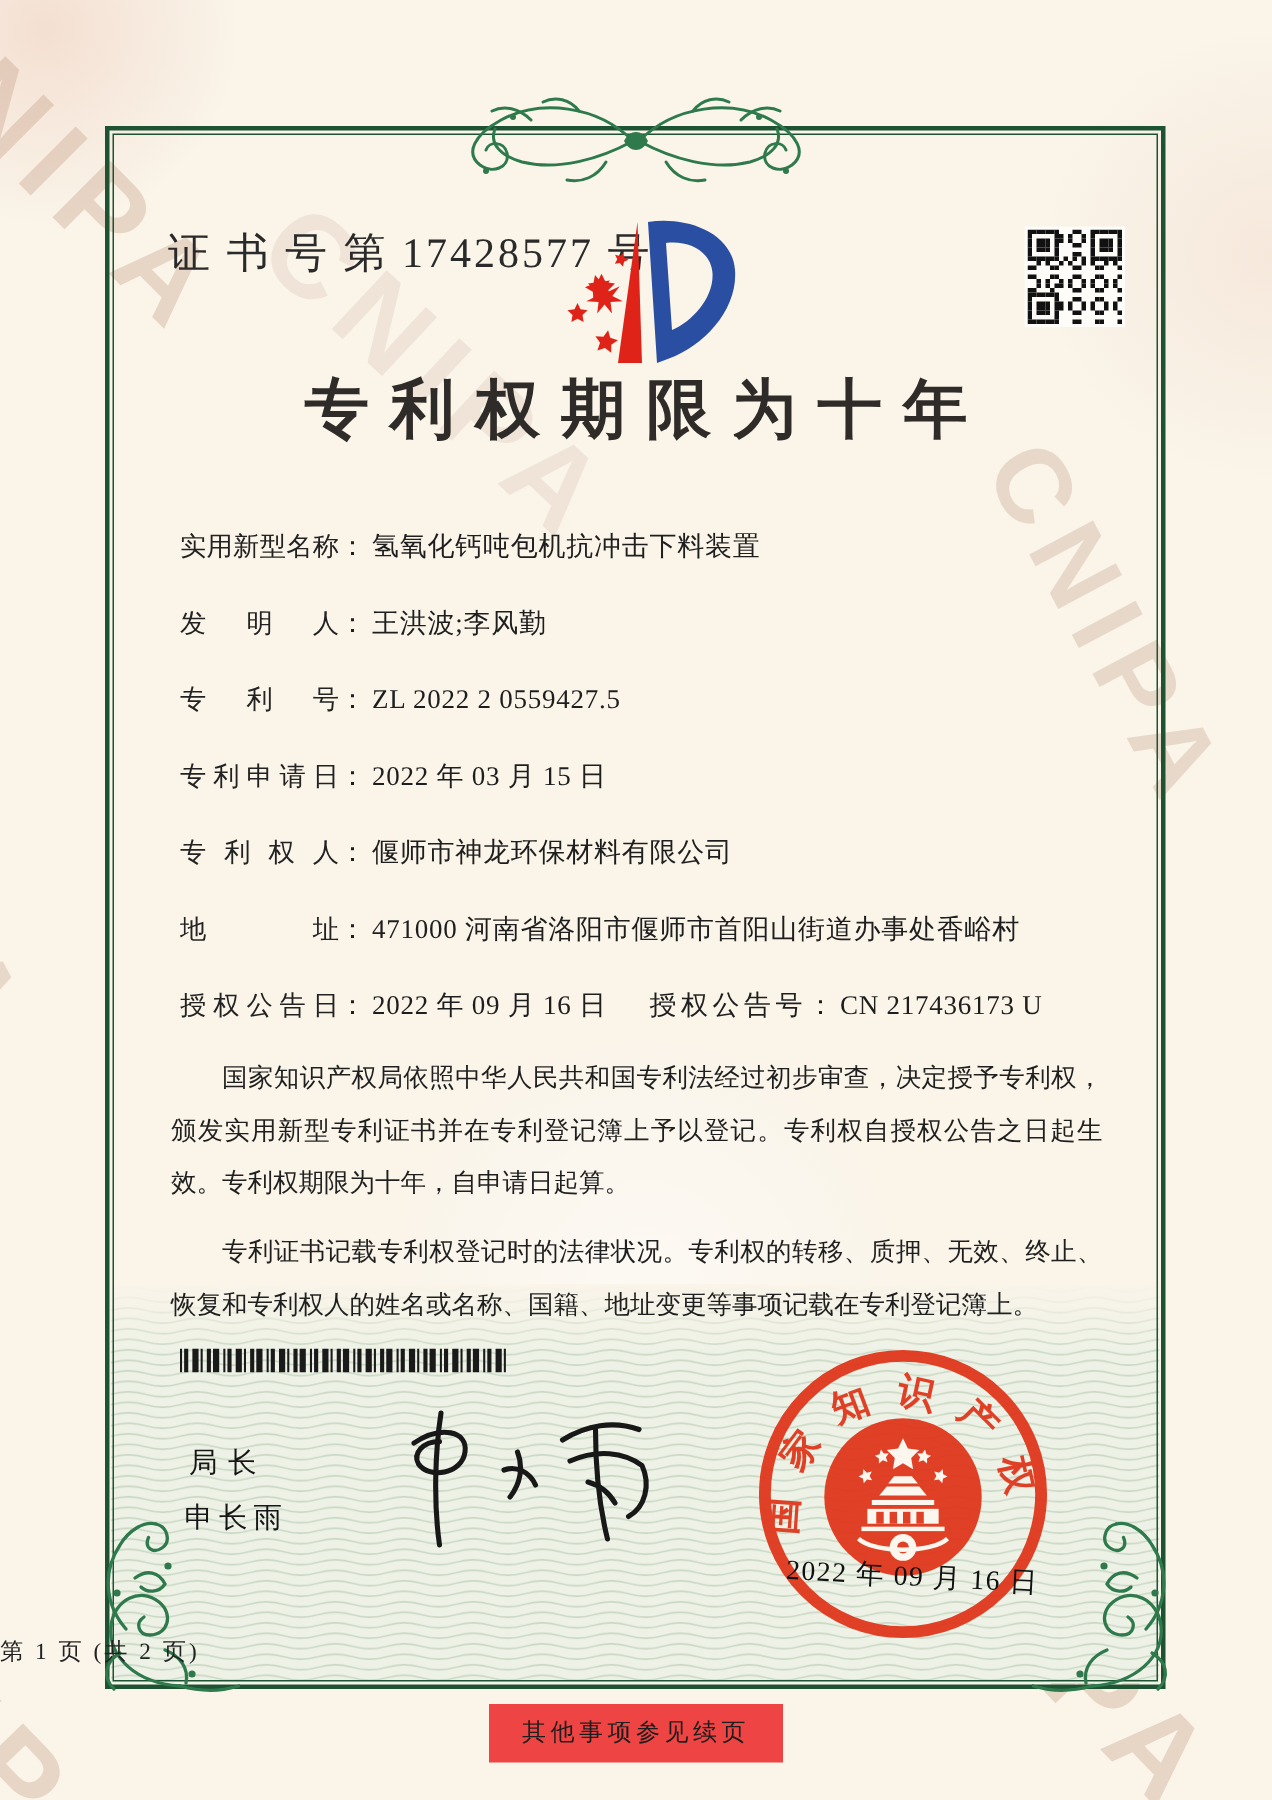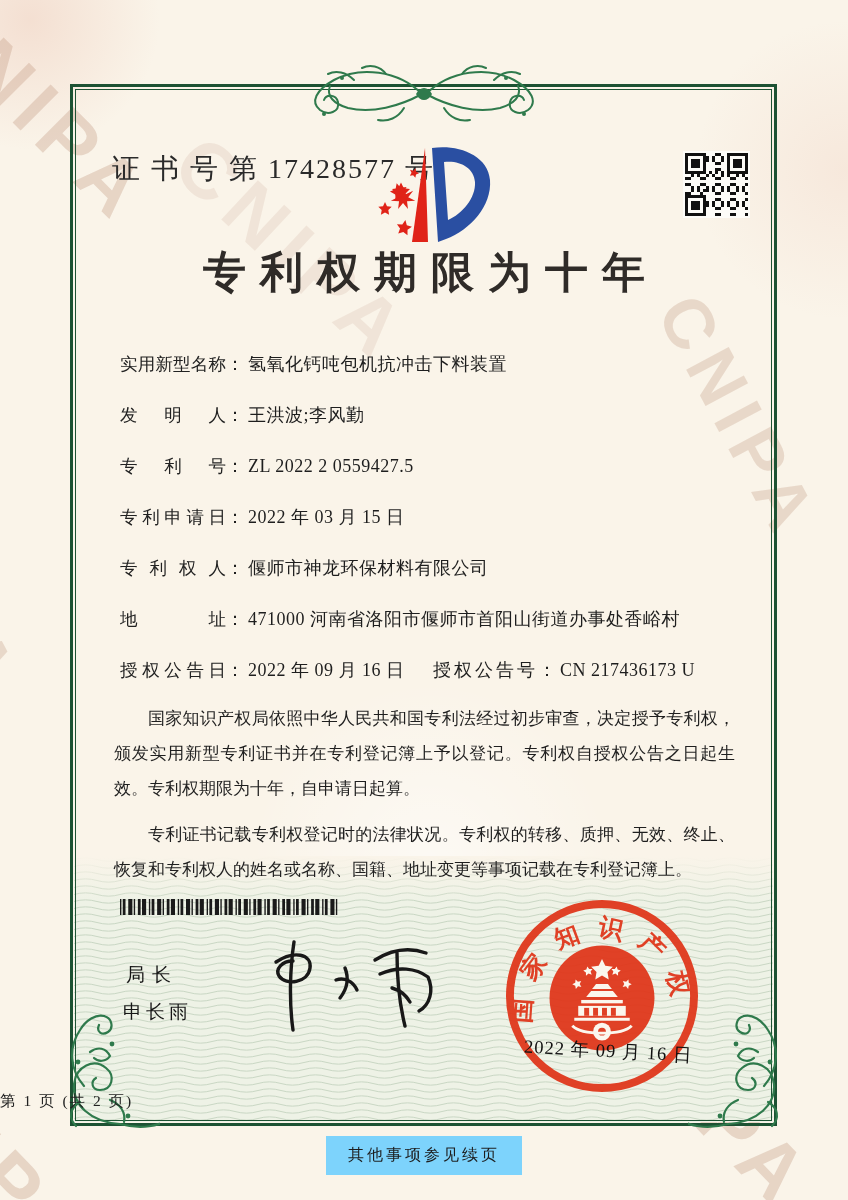--- a/index.html
+++ b/index.html
@@ -66,21 +66,21 @@
   .barcode{position:absolute;left:120px;top:899px;}
   .director-title{position:absolute;left:126px;top:962px;font-size:19px;letter-spacing:7px;color:#161616;}
   .director-name{position:absolute;left:123px;top:999px;font-size:19px;letter-spacing:4px;color:#161616;}
   .signature{position:absolute;left:248px;top:928px;}
   .seal{position:absolute;left:503px;top:897px;}
   .seal-date{position:absolute;left:524px;top:1038px;font-size:18.5px;color:#111;
       letter-spacing:1px;transform:rotate(3deg);white-space:nowrap;}
   .page-num{position:absolute;left:0;top:1091px;width:848px;text-align:left;
       font-size:15.5px;color:#222;letter-spacing:2px;}
   .footer-note{position:absolute;left:0;top:1136px;width:848px;text-align:center;}
-  .footer-note span{display:inline-block;background:#7dd3fc;padding:9px 22px;
+  .footer-note span{display:inline-block;background:#ef4444;padding:9px 22px;
       font-size:16px;color:#1d1d1d;letter-spacing:3px;}
 </style>
 </head>
 <body>
 
 <div class="page">
 
   <div class="wm wm1">CNIPA</div>
   <div class="wm wm2">CNIPA</div>
   <div class="wm wm3">CNIPA</div>

